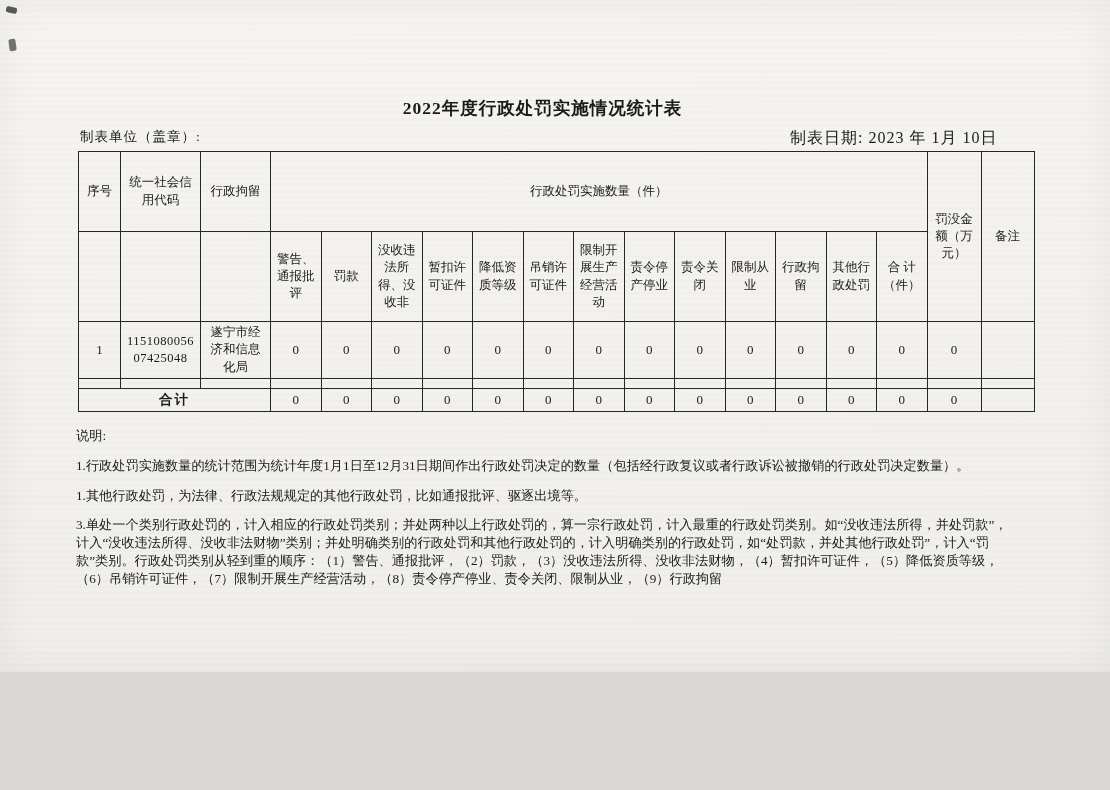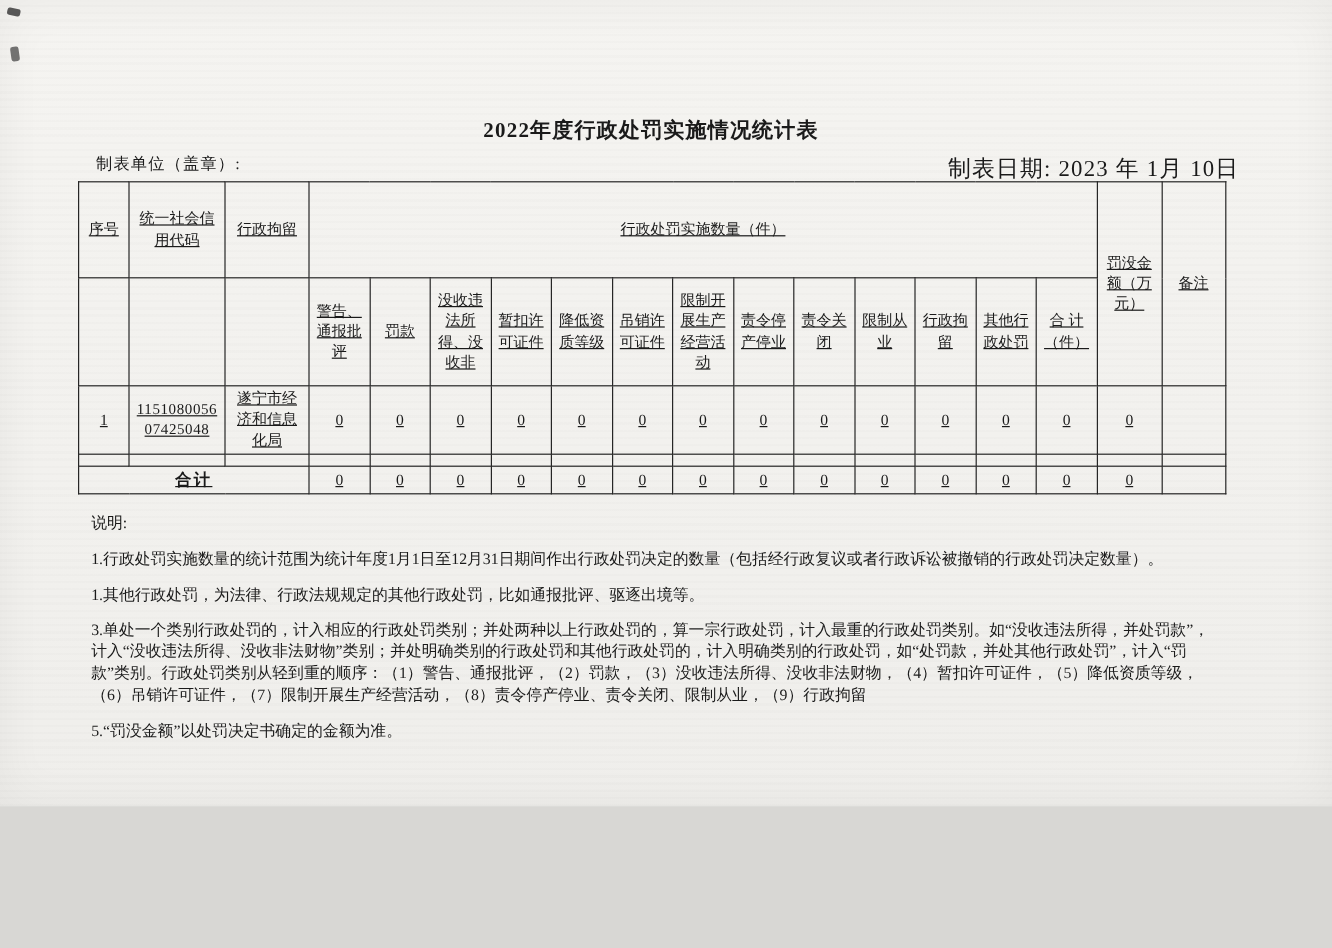--- a/index.html
+++ b/index.html
@@ -19,24 +19,24 @@
   .speck.s1{left:6px;top:7px;width:11px;height:6px;transform:rotate(12deg);opacity:.85;}
   .speck.s2{left:9px;top:39px;width:7px;height:12px;transform:rotate(-8deg);opacity:.7;}
   .speck.s3{left:12px;top:761px;width:9px;height:7px;transform:rotate(20deg);opacity:.75;}
   .speck.s4{left:1094px;top:777px;width:12px;height:9px;opacity:.7;}
   .title{
     position:absolute;left:65px;top:96px;width:955px;
     margin:0;text-align:center;
     font-size:17.5px;font-weight:bold;letter-spacing:1px;
   }
   .meta-left{position:absolute;left:80px;top:128px;font-size:13.5px;letter-spacing:1px;}
-  .meta-right{position:absolute;left:790px;top:128px;font-size:19px;letter-spacing:1px;}
+  .meta-right{position:absolute;left:790px;top:128px;font-size:16px;letter-spacing:1px;}
   table.stat-table{
-    position:absolute;left:65px;top:151px;width:955px;
-    border-collapse:collapse;table-layout:fixed;text-decoration:underline;
+    position:absolute;left:78px;top:151px;width:955px;
+    border-collapse:collapse;table-layout:fixed;
   }
   .stat-table td{
     border:1.5px solid #262626;
     text-align:center;vertical-align:middle;
     padding:1px 3px;
     font-size:12.5px;line-height:1.38;
     overflow:hidden;
     word-break:break-all;
   }
   .stat-table .cw{max-height:86px;overflow:hidden;}
@@ -203,16 +203,15 @@
       <td></td>
     </tr>
   </tbody>
     </table>
 
   <div class="notes">
     <div>说明:</div>
     <div>1.行政处罚实施数量的统计范围为统计年度1月1日至12月31日期间作出行政处罚决定的数量（包括经行政复议或者行政诉讼被撤销的行政处罚决定数量）。</div>
     <div>1.其他行政处罚，为法律、行政法规规定的其他行政处罚，比如通报批评、驱逐出境等。</div>
     <div>3.单处一个类别行政处罚的，计入相应的行政处罚类别；并处两种以上行政处罚的，算一宗行政处罚，计入最重的行政处罚类别。如“没收违法所得，并处罚款”，计入“没收违法所得、没收非法财物”类别；并处明确类别的行政处罚和其他行政处罚的，计入明确类别的行政处罚，如“处罚款，并处其他行政处罚”，计入“罚款”类别。行政处罚类别从轻到重的顺序：（1）警告、通报批评，（2）罚款，（3）没收违法所得、没收非法财物，（4）暂扣许可证件，（5）降低资质等级，（6）吊销许可证件，（7）限制开展生产经营活动，（8）责令停产停业、责令关闭、限制从业，（9）行政拘留</div>
-    <div>5.“罚没金额”以处罚决定书确定的金额为准。</div>
   </div>
 
 </div>
 
 </body></html>

